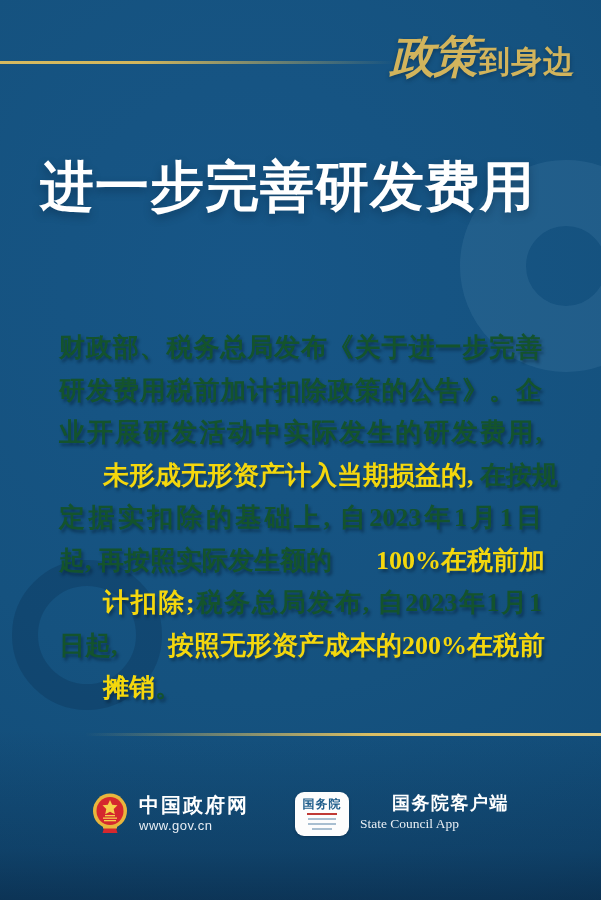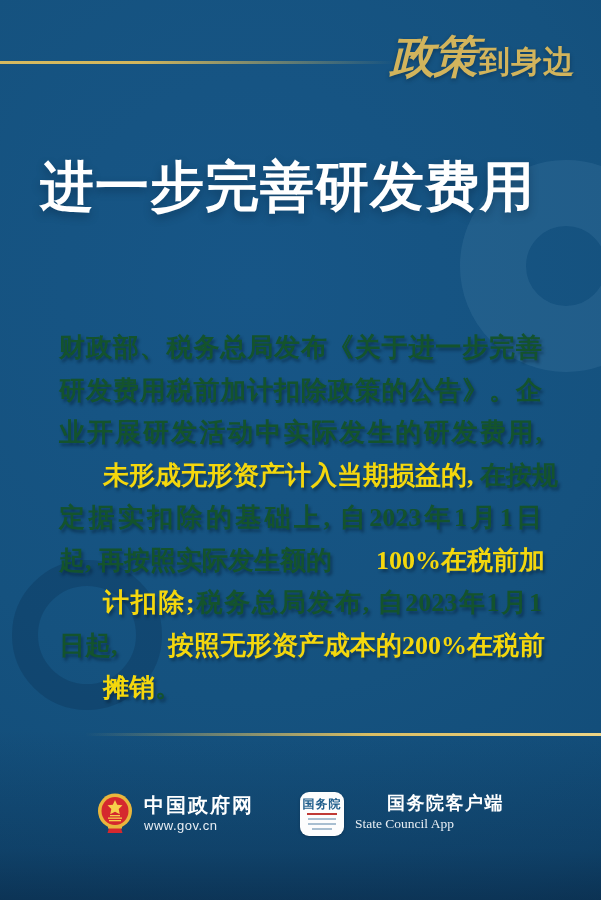--- a/index.html
+++ b/index.html
@@ -100,21 +100,21 @@
   .footer-group { display: flex; align-items: flex-start; gap: 11px; }
   .footer-texts { display: flex; flex-direction: column; justify-content: center; }
   .gov-name { color: #FFFFFF; font-weight: bold; font-size: 20px; letter-spacing: 2px; line-height: 24px; }
   .gov-url { color: #E8EEF4; font-size: 13px; letter-spacing: 0.5px; line-height: 17px; }
   .app-name { color: #FFFFFF; font-weight: bold; font-size: 18px; letter-spacing: 1.5px; line-height: 23px; margin-left: 32px; }
   .app-sub { color: #E8EEF4; font-family: "Liberation Serif", serif; font-size: 13.5px; line-height: 17px; }
 
   .emblem { width: 36px; height: 42px; }
 
   .app-icon {
-    width: 44px; height: 44px;
+    width: 54px; height: 44px;
     background: #FDFDFD;
     border-radius: 9px;
     box-sizing: border-box;
     padding: 6px 7px 5px 7px;
     display: flex; flex-direction: column; align-items: center;
     box-shadow: 0 1px 3px rgba(0,20,40,0.3);
   }
   .app-icon-title {
     color: #1D5C8A; font-weight: bold; font-size: 12px; line-height: 13px; letter-spacing: 1px;
     white-space: nowrap;

